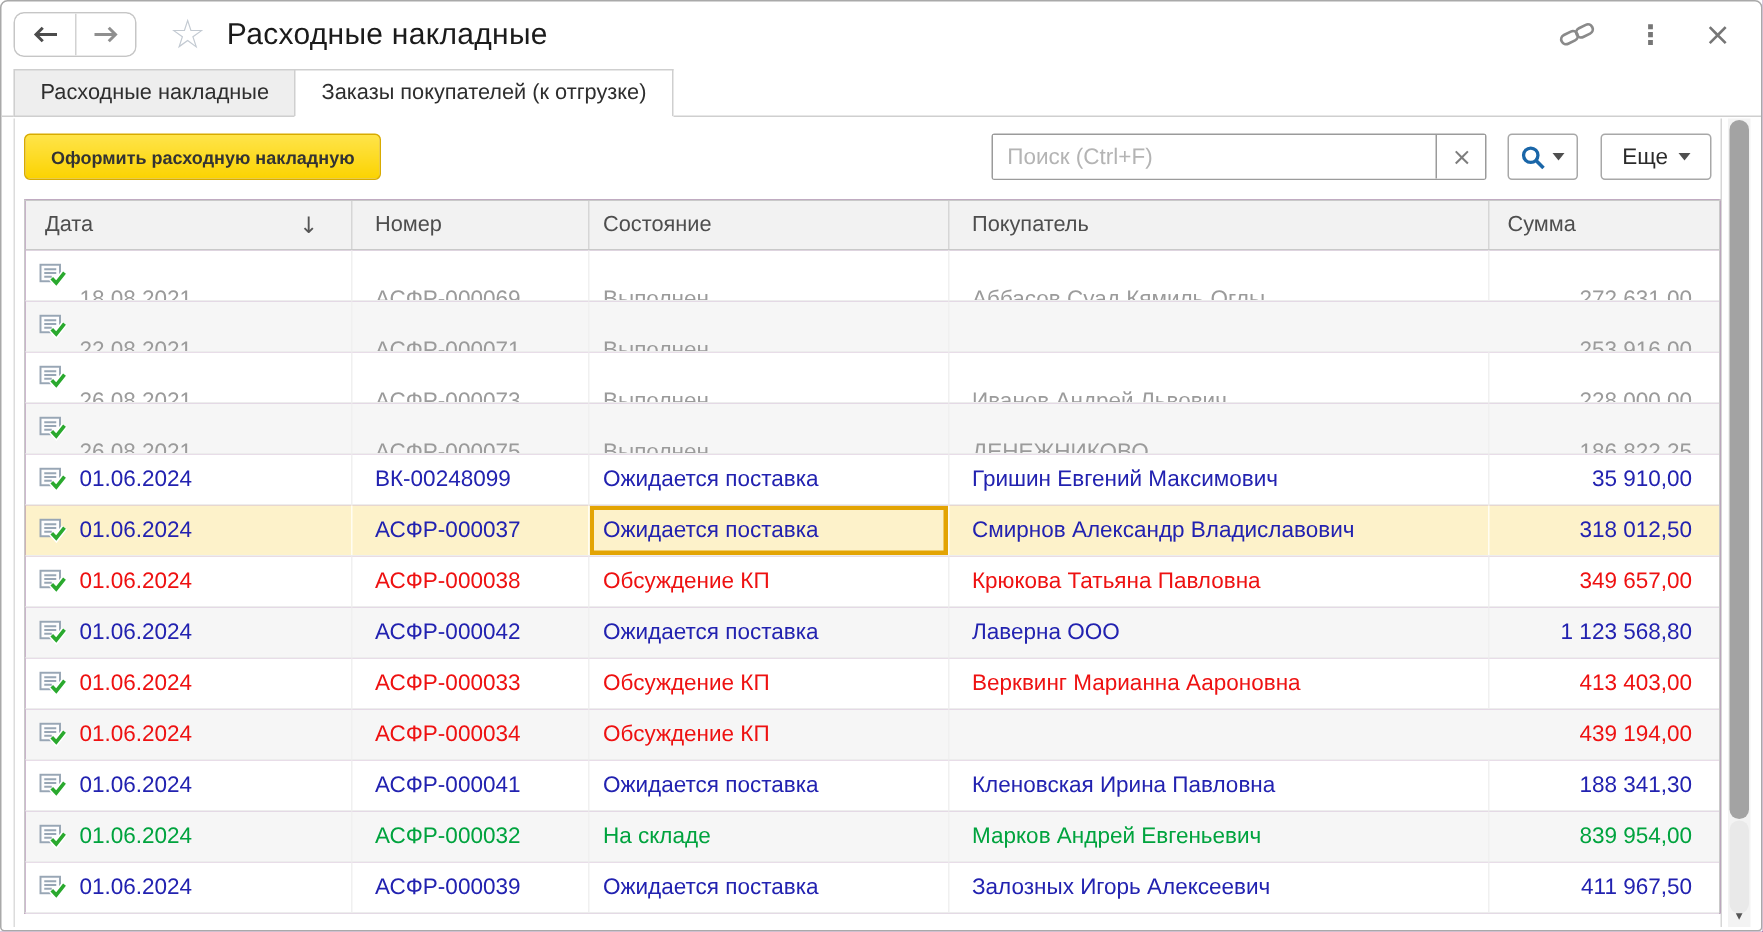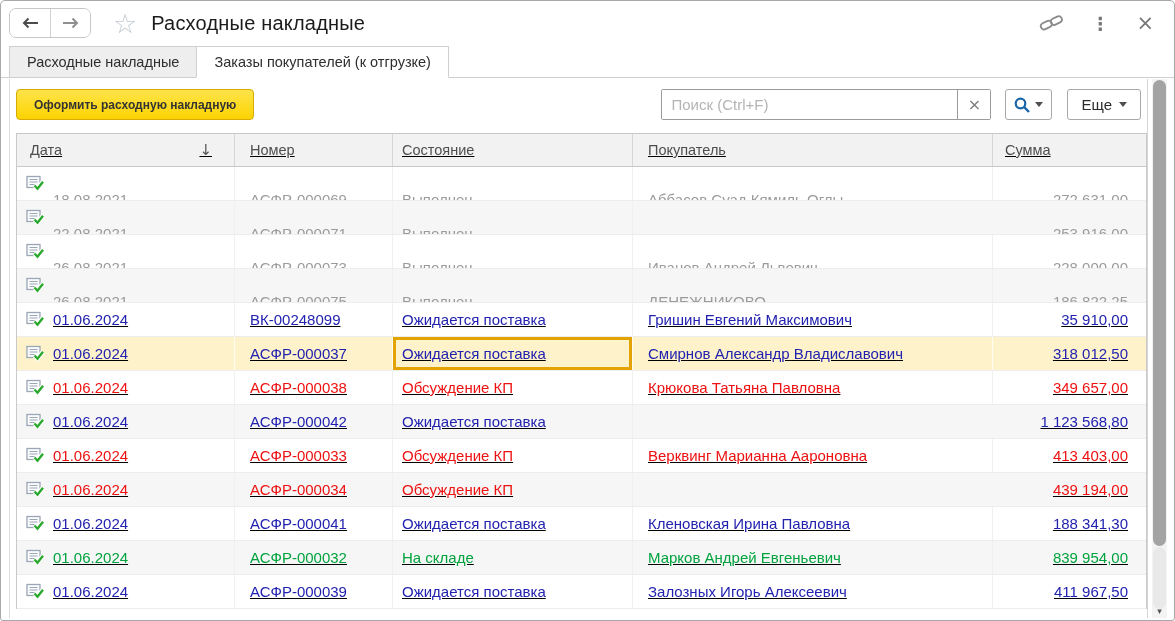--- a/index.html
+++ b/index.html
@@ -51,21 +51,21 @@
     margin-left:14px; width:47px; height:31px; background:#fff; border:1px solid #a8a8a8; border-radius:3px;
     display:flex; align-items:center; justify-content:center; gap:5px; cursor:pointer;
   }
   .more-btn {
     margin-left:15px; height:31px; padding:0 13px; background:#fff; border:1px solid #a8a8a8; border-radius:3px;
     display:flex; align-items:center; gap:7px; font-size:15px; color:#2b2b2b; cursor:pointer;
     font-family:"Liberation Sans","DejaVu Sans",sans-serif;
   }
   .caret { width:0; height:0; border-left:4px solid transparent; border-right:4px solid transparent; border-top:5px solid #4f4f4f; }
   
-  .table { margin:13px 0 0 6px; border:1px solid #c9c9c9; border-bottom:none; background:#701a75;text-decoration:underline; }
+  .table { margin:13px 0 0 6px; border:1px solid #c9c9c9; border-bottom:none; background:#701a75; }
   .thead { display:flex; height:33px; background:#f2f2f2; border-bottom:1px solid #c9c9c9; align-items:center; }
   .hcell { height:100%; display:flex; align-items:center; font-size:14.5px; color:#4e4e4e; }
   .hcell:not(:last-child) { border-right:1px solid #d6d6d6; }
   .h-date { width:218px; padding-left:13px; }
   .h-num { width:158px; padding-left:15px;text-align:center; }
   .h-status { width:240px; padding-left:9px; }
   .h-customer { width:360px; padding-left:15px; }
   .h-amount { flex:1; padding-left:12px; }
   .sort-icon { margin-left:auto; padding-right:22px; color:#555; font-size:15px; font-family:"DejaVu Sans",sans-serif; }
   .trow { display:flex; height:34px; border-bottom:1px solid #ededed; background:#fff; cursor:default; }
@@ -359,20 +359,23 @@
     </div>
     <div class="cell c-date">
               <span class="v">01.06.2024</span>
             </div>
     <div class="cell c-num">
               <span class="v">АСФР-000042</span>
             </div>
     <div class="cell c-status">
               <span class="v">Ожидается поставка</span>
             </div>
+    <div class="cell c-customer">
+              <span class="v">Лаверна ООО</span>
+            </div>
     <div class="cell c-amount">
               <span class="v">1 123 568,80</span>
             </div>
   </div>
 
   <div class="trow color-red">
     <div class="cell c-icon">
       <svg width="19" height="17" viewBox="0 0 19 17">
         <rect x="1" y="1.5" width="13" height="11" fill="#fdfdfe" stroke="#98a6b5" stroke-width="1.3"></rect>
         <path d="M3.5 4.5 h8 M3.5 7 h8 M3.5 9.5 h5" stroke="#98a6b5" stroke-width="1.2" fill="none"></path>

